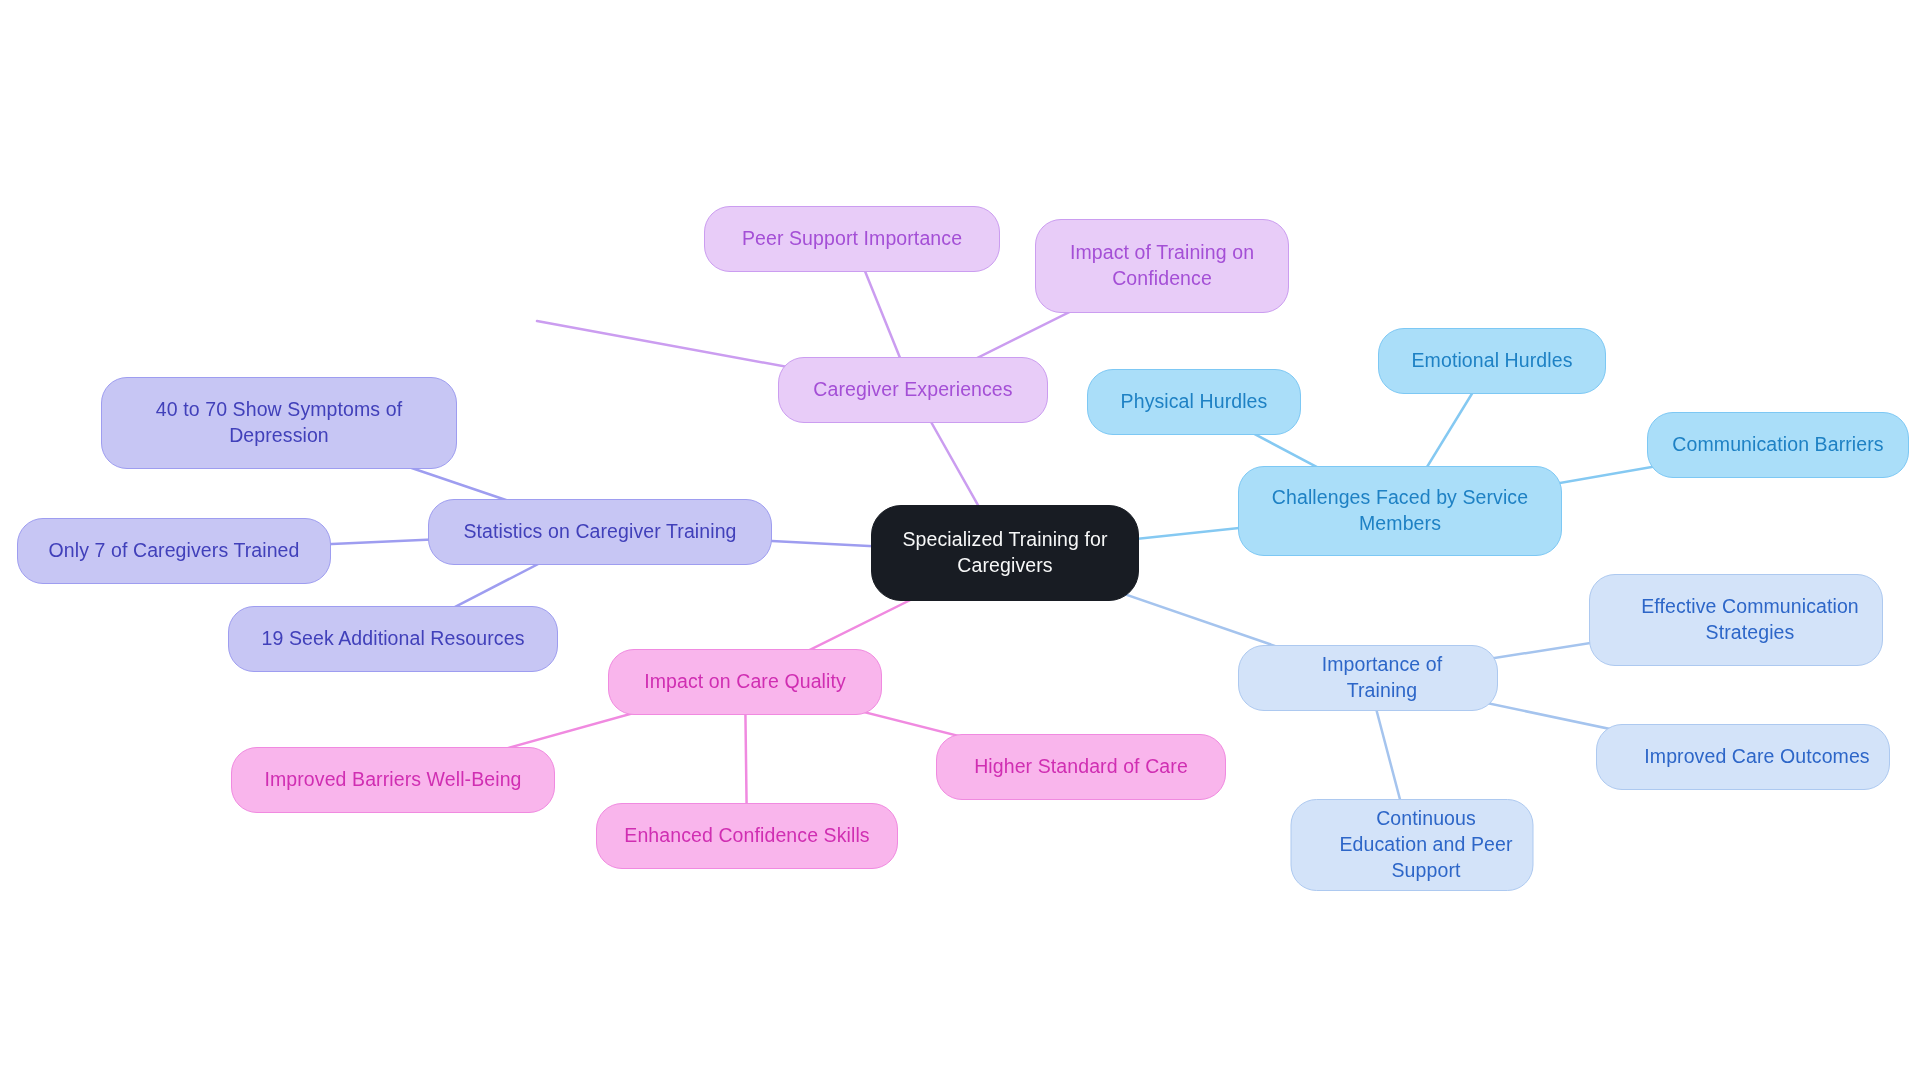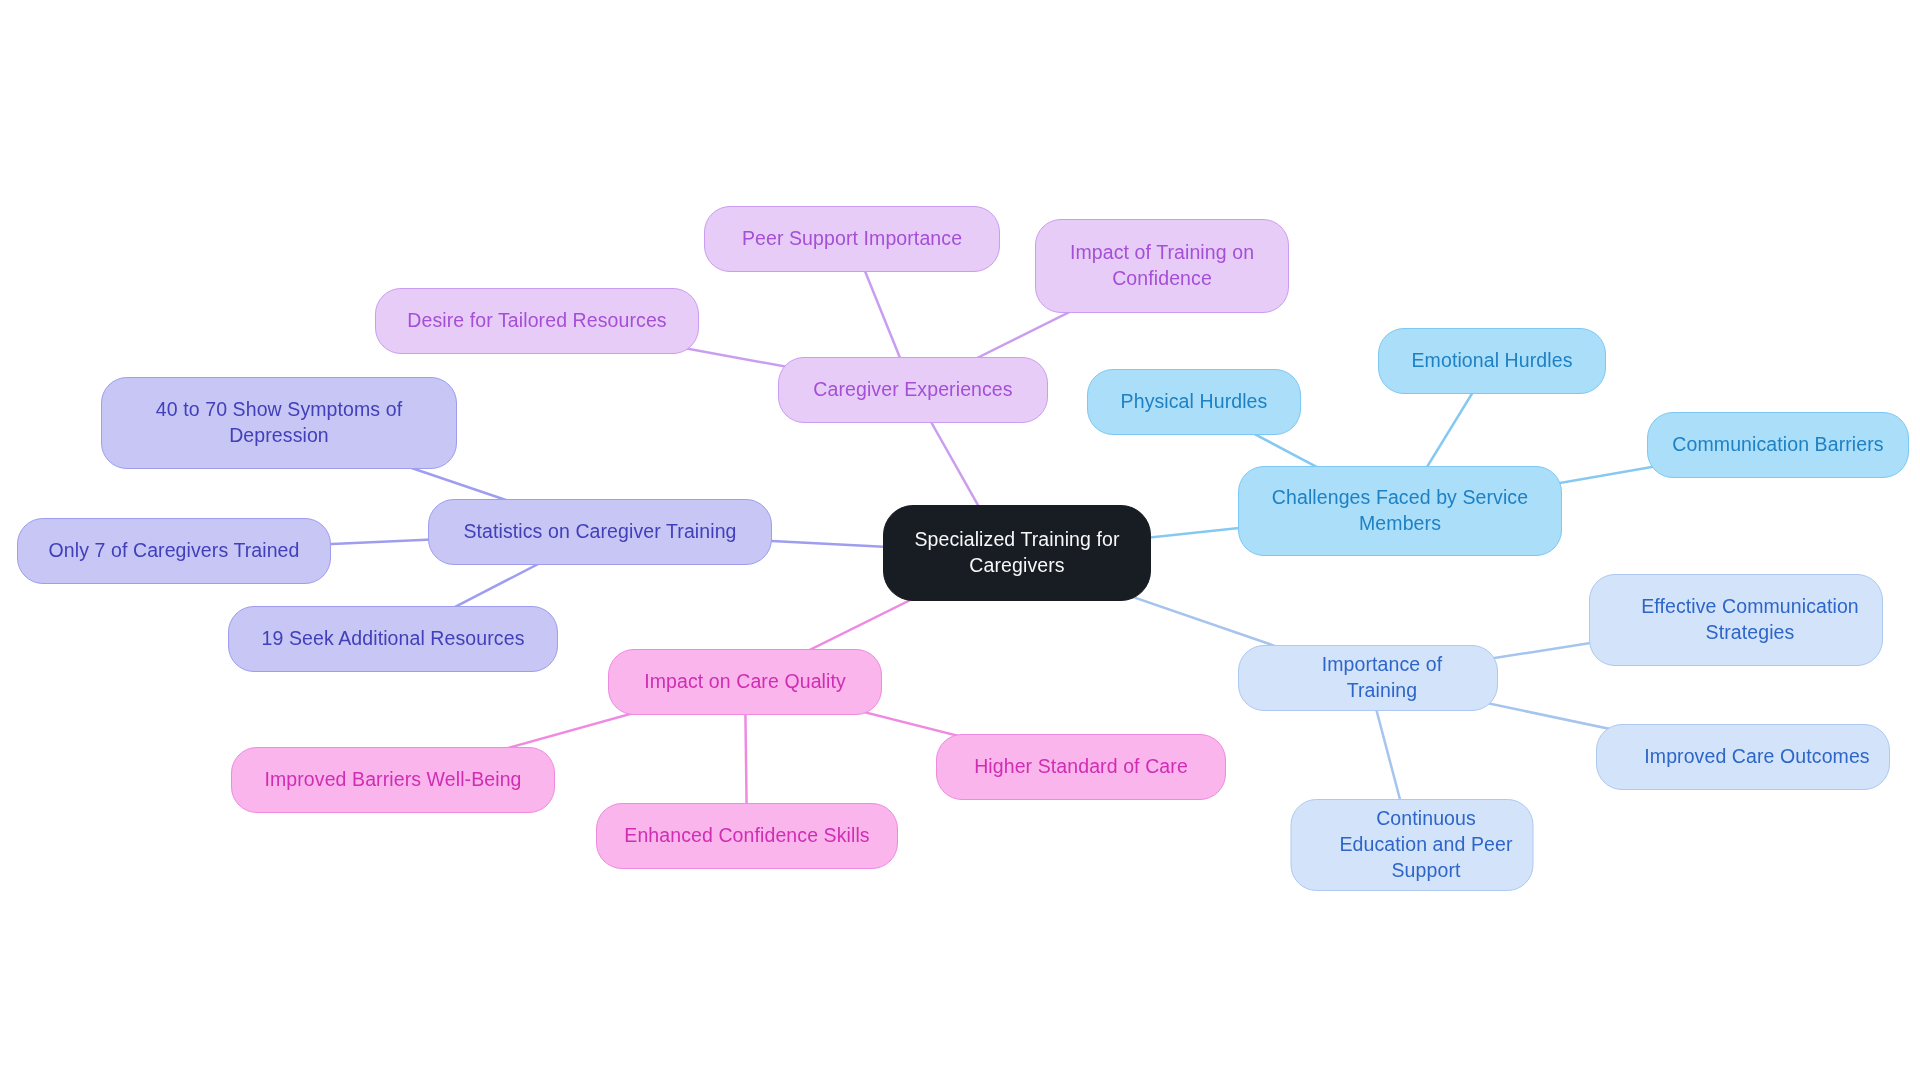--- a/index.html
+++ b/index.html
@@ -37,21 +37,20 @@
     line-height: 1.32;
     padding: 6px 18px;
     cursor: pointer;
     letter-spacing: 0.1px;
   }
   .g-central {
     background: var(--central-fill);
     border-color: var(--central-fill);
     color: var(--central-text);
     border-radius: 30px;
-    margin-left: 12px;
   }
   .g-purple     { background: var(--purple-fill);     border-color: var(--purple-border);     color: var(--purple-text); }
   .g-periwinkle { background: var(--periwinkle-fill); border-color: var(--periwinkle-border); color: var(--periwinkle-text); }
   .g-sky        { background: var(--sky-fill);        border-color: var(--sky-border);        color: var(--sky-text); }
   .g-blue       { background: var(--blue-fill);       border-color: var(--blue-border);       color: var(--blue-text); padding-left: 46px; }
   .g-pink       { background: var(--pink-fill);       border-color: var(--pink-border);       color: var(--pink-text); }
 
   
   #n-central               { left:1005px; top:553px; width:268px; height:96px; }
   #n-caregiver_experiences { left:913px;  top:390px; width:270px; height:66px; }
@@ -113,23 +112,20 @@
 
   <div class="node g-purple" id="n-caregiver_experiences">
     <span>Caregiver Experiences</span>
   </div>
   <div class="node g-purple" id="n-peer_support">
     <span>Peer Support Importance</span>
   </div>
   <div class="node g-purple" id="n-impact_confidence">
     <span>Impact of Training on Confidence</span>
   </div>
-  <div class="node g-purple" id="n-desire_tailored">
-    <span>Desire for Tailored Resources</span>
-  </div>
 
   <div class="node g-periwinkle" id="n-statistics">
     <span>Statistics on Caregiver Training</span>
   </div>
   <div class="node g-periwinkle" id="n-symptoms_depression">
     <span>40 to 70 Show Symptoms of Depression</span>
   </div>
   <div class="node g-periwinkle" id="n-only_seven_trained">
     <span>Only 7 of Caregivers Trained</span>
   </div>

